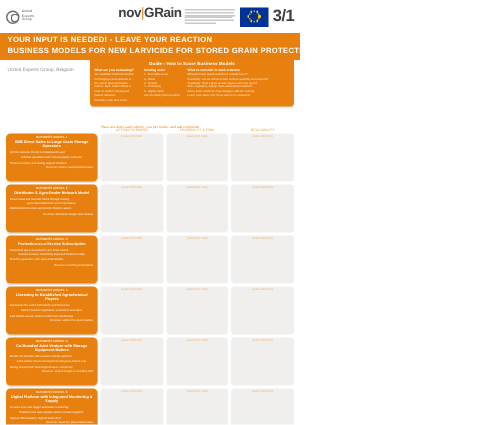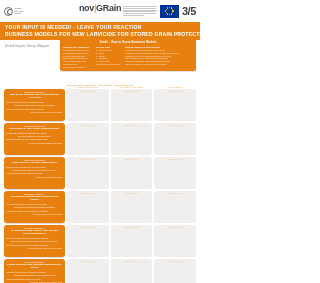--- a/index.html
+++ b/index.html
@@ -206,21 +206,21 @@
           <span class="star" style="left: 12.45px; top: 5.85px;"></span>
           <span class="star" style="left: 11.9677px; top: 7.65px;"></span>
           <span class="star" style="left: 10.65px; top: 8.96769px;"></span>
           <span class="star" style="left: 8.85px; top: 9.45px;"></span>
           <span class="star" style="left: 7.05px; top: 8.96769px;"></span>
           <span class="star" style="left: 5.73231px; top: 7.65px;"></span>
           <span class="star" style="left: 5.25px; top: 5.85px;"></span>
           <span class="star" style="left: 5.73231px; top: 4.05px;"></span>
           <span class="star" style="left: 7.05px; top: 2.73231px;"></span>
         </div>
-      <div class="page-num">3/5</div>
+      <div class="page-num">3/1</div>
     </div>
   </div>
 
   <div class="title-band">
     <h1>YOUR INPUT IS NEEDED! - LEAVE YOUR REACTION</h1>
     <h2>BUSINESS MODELS FOR NEW LARVICIDE FOR STORED GRAIN PROTECTION</h2>
   </div>
 
   <div class="subtitle-row">
     <div class="affil">United Experts Group, Belgium</div>

